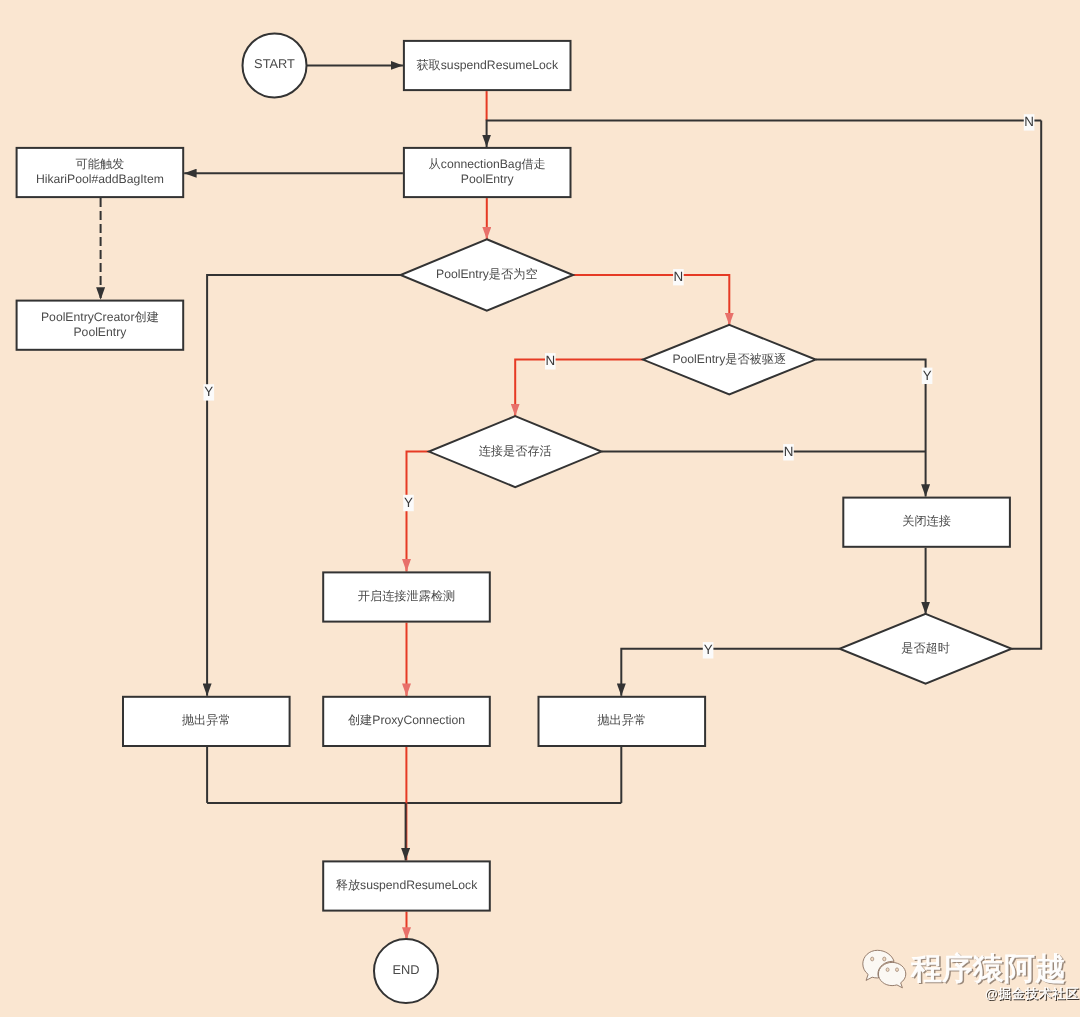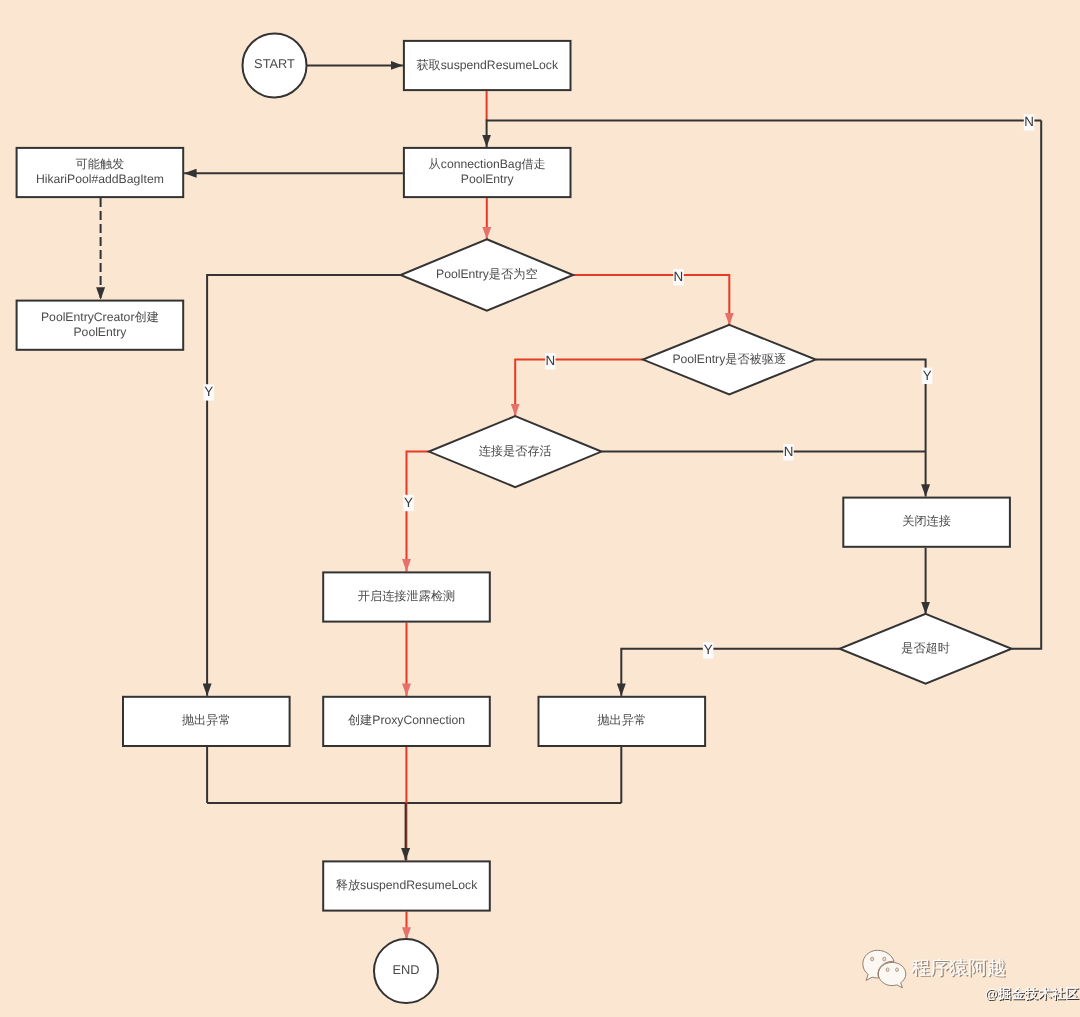--- a/index.html
+++ b/index.html
@@ -54,22 +54,22 @@
     left: 862px;
     top: 946px;
     width: 212px;
     height: 55px;
     pointer-events: none;
   }
   #wm-name {
     position: absolute;
     left: 49px;
     top: 6px;
-    font-size: 19px;
-    font-weight: 400;
+    font-size: 31px;
+    font-weight: 700;
     color: rgba(255,255,255,0.97);
     text-shadow: 1.4px 1.4px 0.4px rgba(120,104,92,0.75);
     letter-spacing: 0px;
     line-height: 33px;
     white-space: nowrap;
   }
   #wm-sub {
     position: absolute;
     left: 123px;
     top: 39px;

